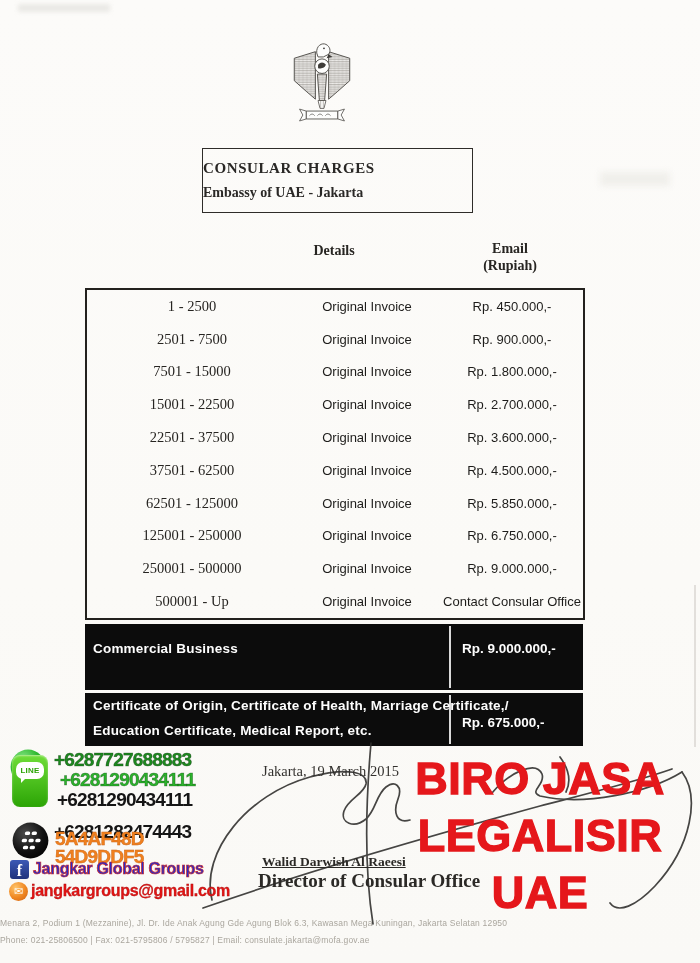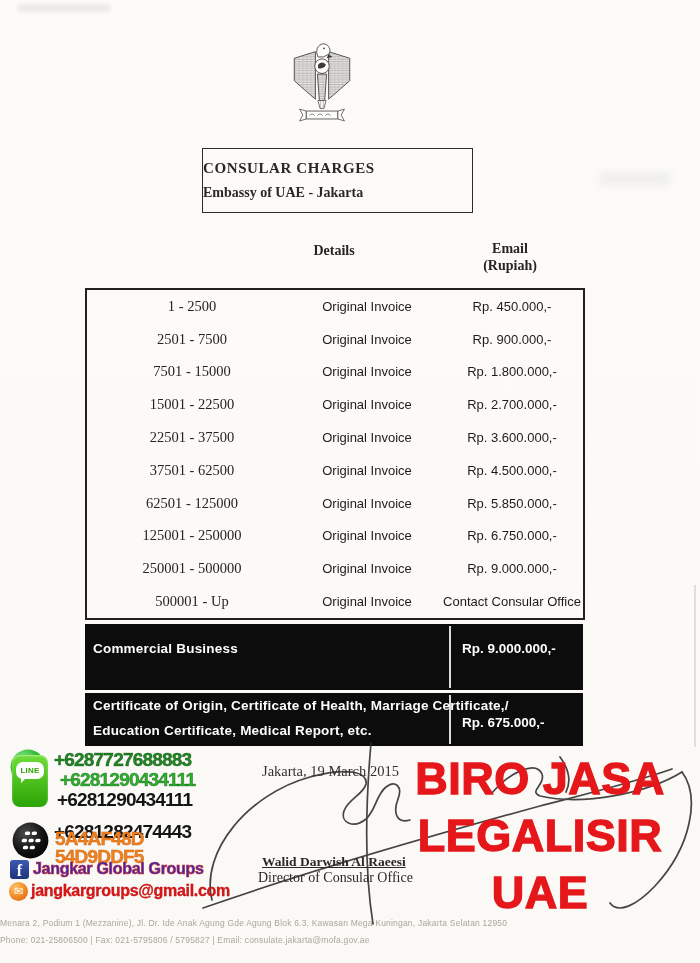--- a/index.html
+++ b/index.html
@@ -48,21 +48,21 @@
   .bar-divider { left:449px; width:2px; background:rgba(255,255,255,.85); }
   .bd1 { top:626px; height:62px; }
   .bd2 { top:695px; height:49px; }
   .bar-label { font-weight:bold; font-size:13.5px; letter-spacing:.2px; }
   .bar-fee   { font-weight:bold; font-size:13.5px; }
 
   
   .date-line { left:262px; top:763px; font-family:"Liberation Serif", serif; font-size:14.5px; color:#33312e; }
   .sig-name  { left:262px; top:854px; font-family:"Liberation Serif", serif; font-weight:bold; font-size:13.5px;
                color:#2b2926; text-decoration:underline; }
-  .sig-title { left:258px; top:870px; font-family:"Liberation Serif", serif; font-weight:normal; font-size:14px; color:#2b2926; }
+  .sig-title { left:258px; top:870px; font-family:"Liberation Serif", serif; font-weight:bold; font-size:19px; color:#2b2926; }
   .sig-svg { left:190px; top:738px; width:510px; height:200px; }
 
   
   .stamp {
     left:385px; top:750px; width:310px; text-align:center;
     font-size:45px; font-weight:900; line-height:57px; letter-spacing:.5px;
     color:#e5171b; -webkit-text-stroke:1.3px #e5171b;
   }
 
   

